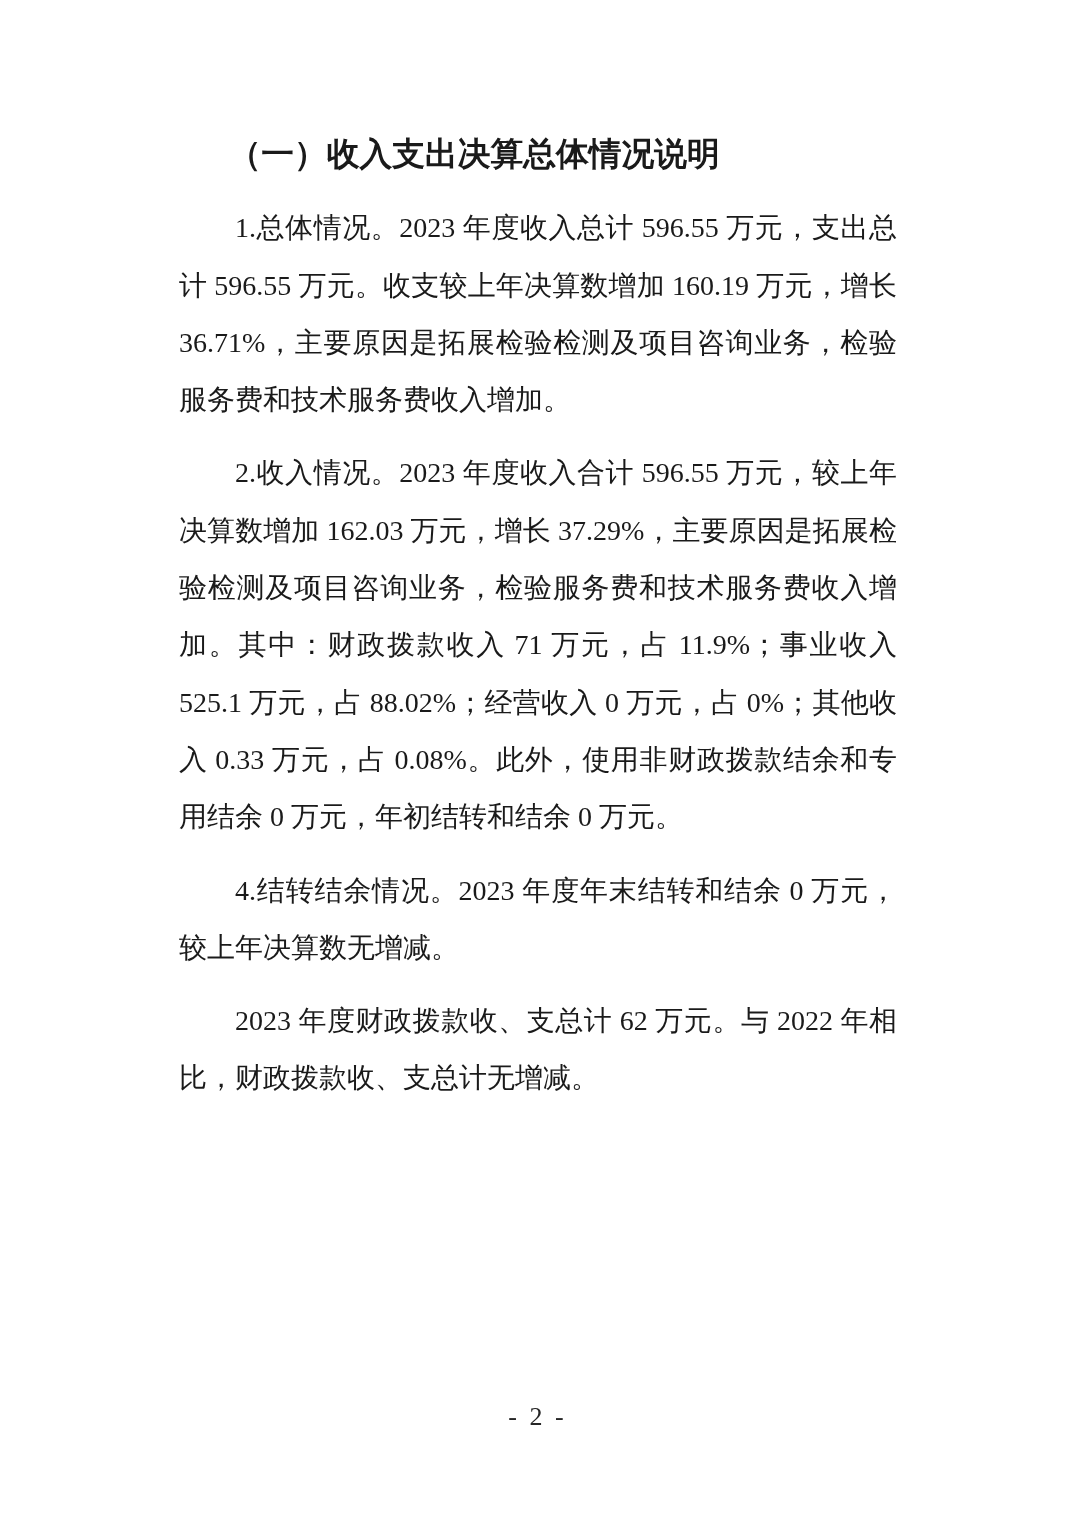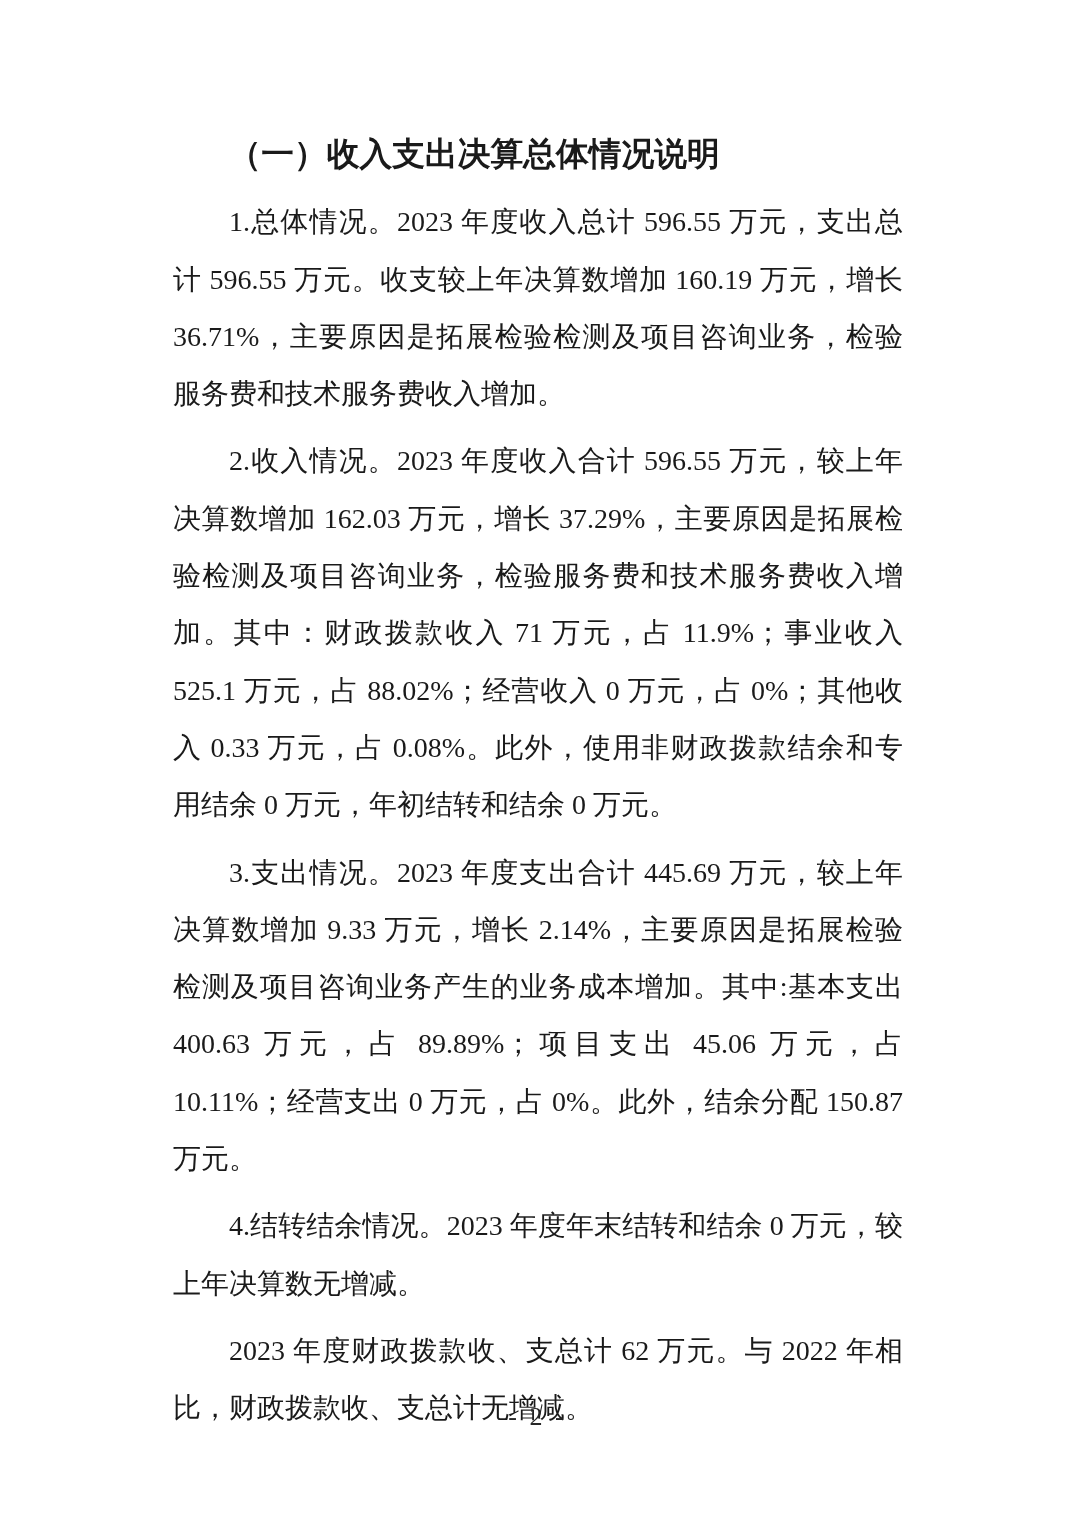--- a/index.html
+++ b/index.html
@@ -20,21 +20,21 @@
     position: absolute;
     left: 163px;
     top: 126px;
     width: 750px;
     font-size: 28px;
     line-height: 57.3px;
     text-align: justify;
     text-justify: inter-ideograph;
   }
   .para {
-    margin: 10px;
+    margin: 16px;
     padding: 0;
     text-indent: 2em;
   }
   .heading {
     margin: 0;
     padding: 0;
     text-indent: 2em;
     font-weight: 700;
     text-align: left;
   }
@@ -51,19 +51,18 @@
   }
 </style>
 </head>
 <body>
 
 <div class="page">
   <div class="content">
     <h3 class="heading">（一）收入支出决算总体情况说明</h3>
     <p class="para">1.总体情况。2023 年度收入总计 596.55 万元，支出总计 596.55 万元。收支较上年决算数增加 160.19 万元，增长 36.71%，主要原因是拓展检验检测及项目咨询业务，检验服务费和技术服务费收入增加。</p>
     <p class="para">2.收入情况。2023 年度收入合计 596.55 万元，较上年决算数增加 162.03 万元，增长 37.29%，主要原因是拓展检验检测及项目咨询业务，检验服务费和技术服务费收入增加。其中：财政拨款收入 71 万元，占 11.9%；事业收入 525.1 万元，占 88.02%；经营收入 0 万元，占 0%；其他收入 0.33 万元，占 0.08%。此外，使用非财政拨款结余和专用结余 0 万元，年初结转和结余 0 万元。</p>
-    <p class="para">3.支出情况。2023 年度支出合计 445.69 万元，较上年决算数增加 9.33 万元，增长 2.14%，主要原因是拓展检验检测及项目咨询业务产生的业务成本增加。其中:基本支出 400.63 万元，占 89.89%；项目支出 45.06 万元，占 10.11%；经营支出 0 万元，占 0%。此外，结余分配 150.87 万元。</p>
     <p class="para">4.结转结余情况。2023 年度年末结转和结余 0 万元，较上年决算数无增减。</p>
     <p class="para">2023 年度财政拨款收、支总计 62 万元。与 2022 年相比，财政拨款收、支总计无增减。</p>
   </div>
 
   <div class="footer">- 2 -</div>
 </div>
 
 </body></html>

